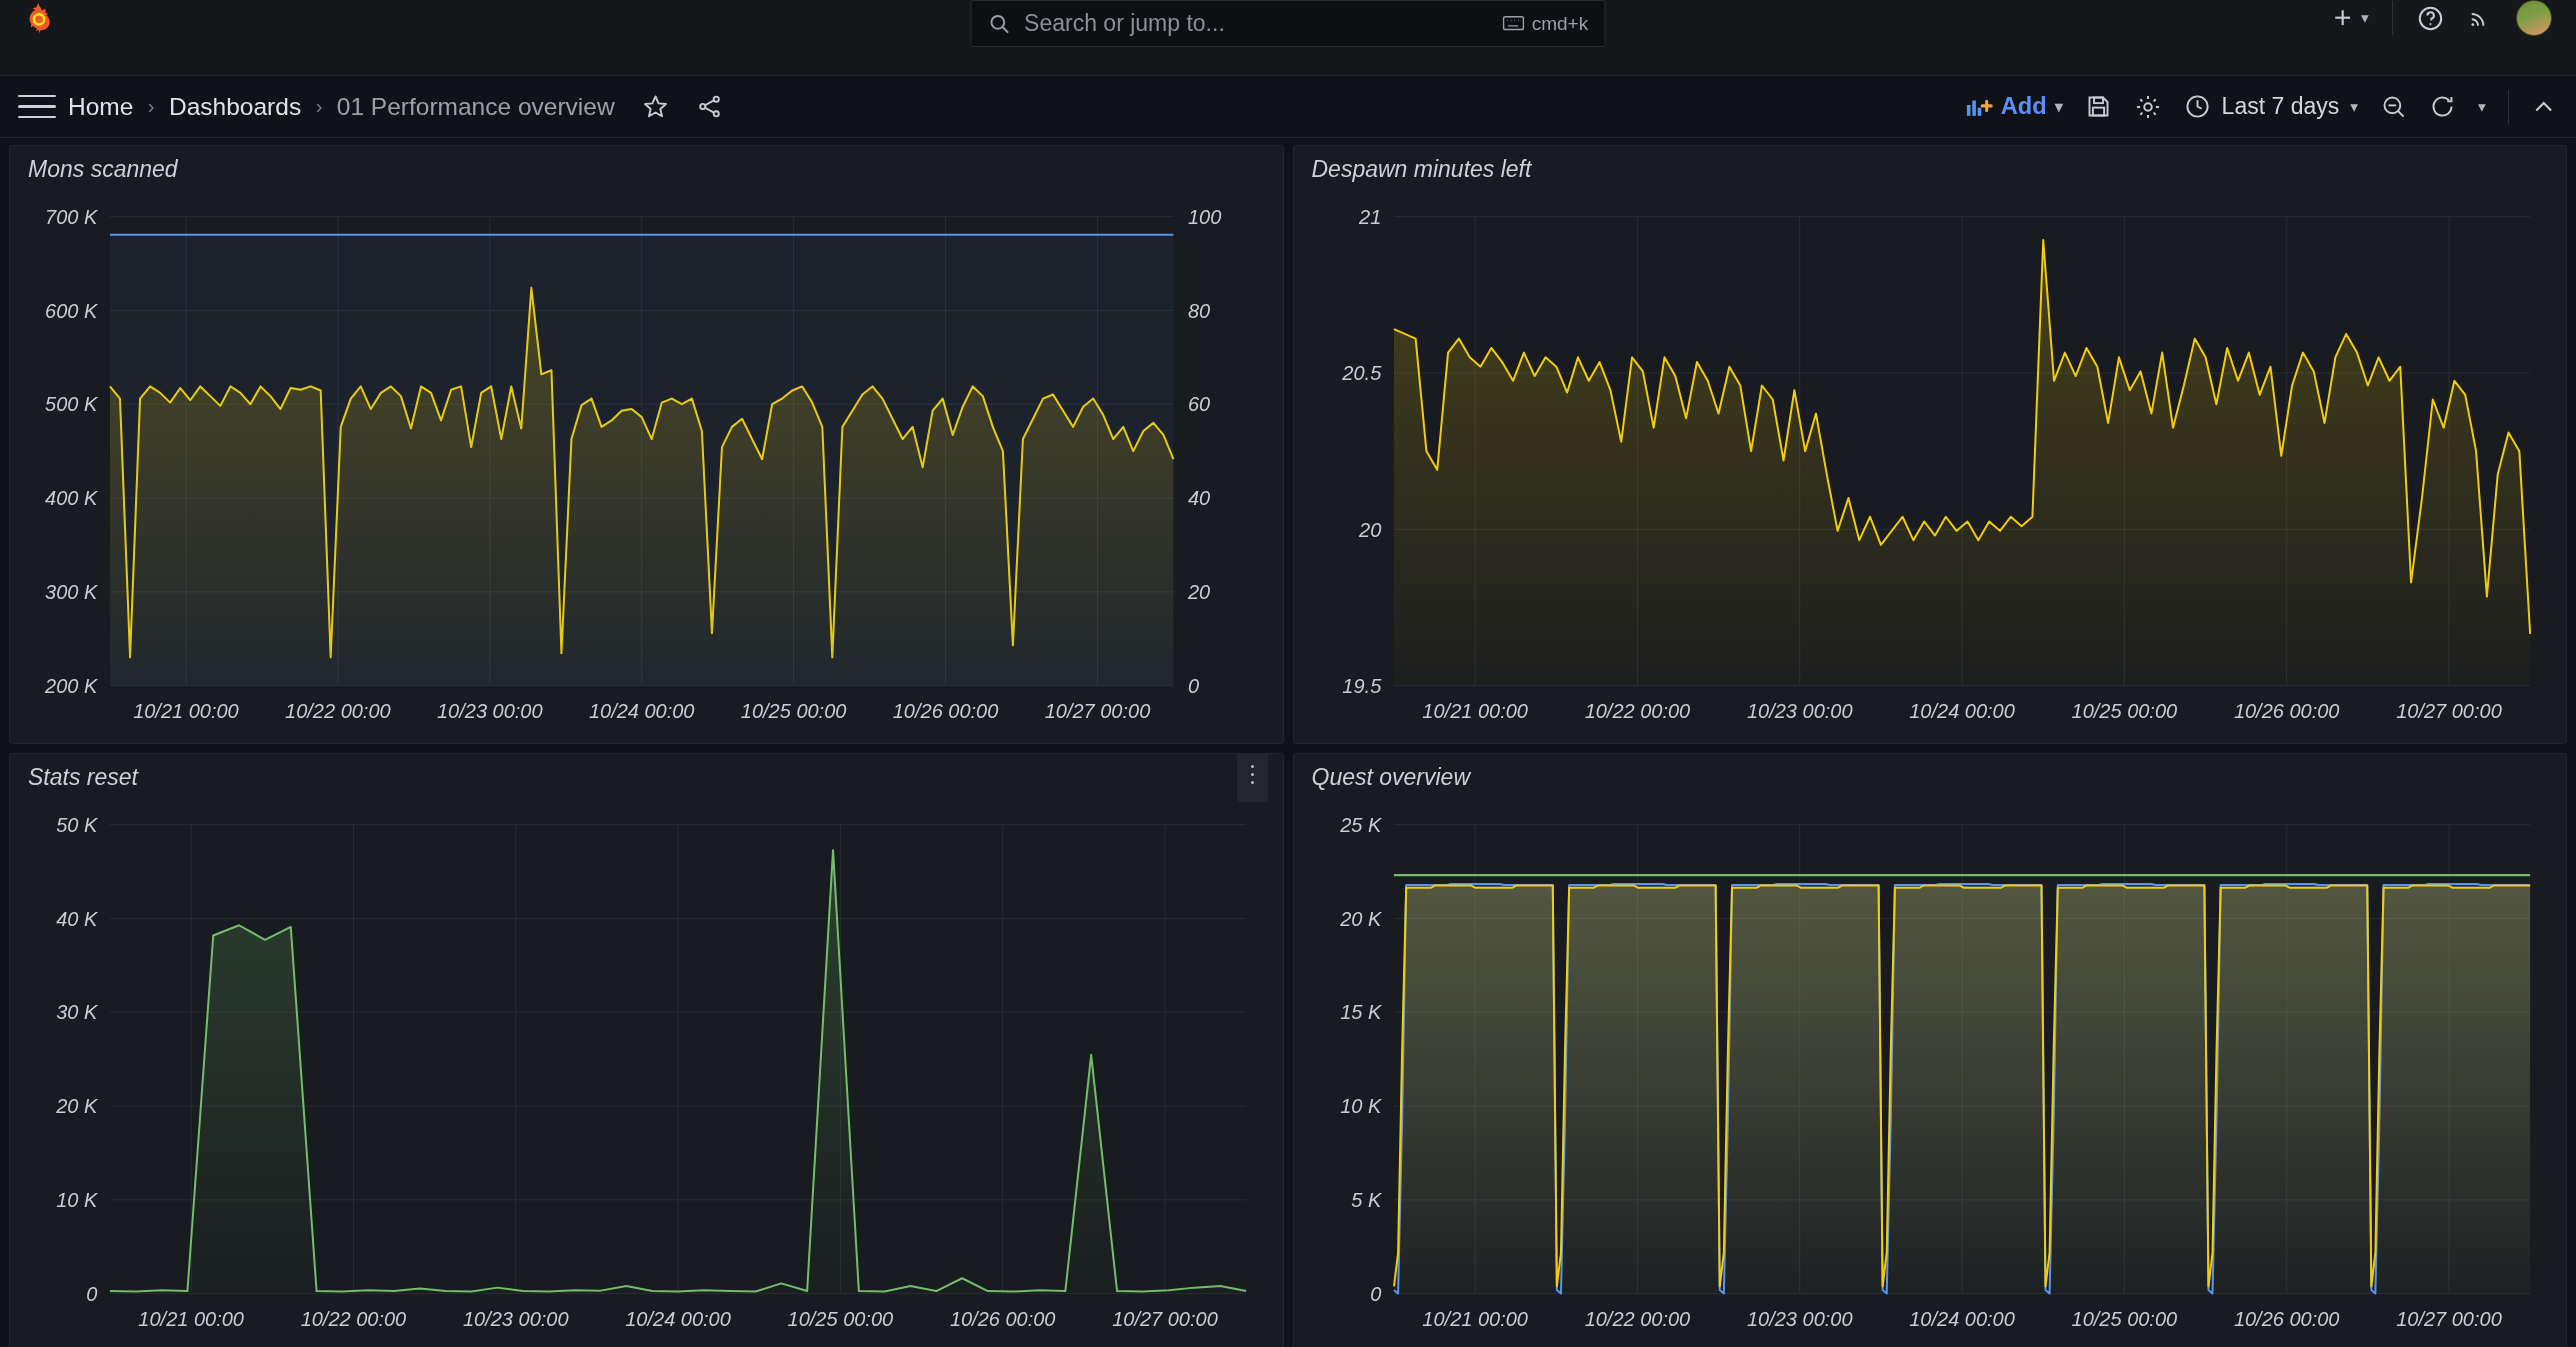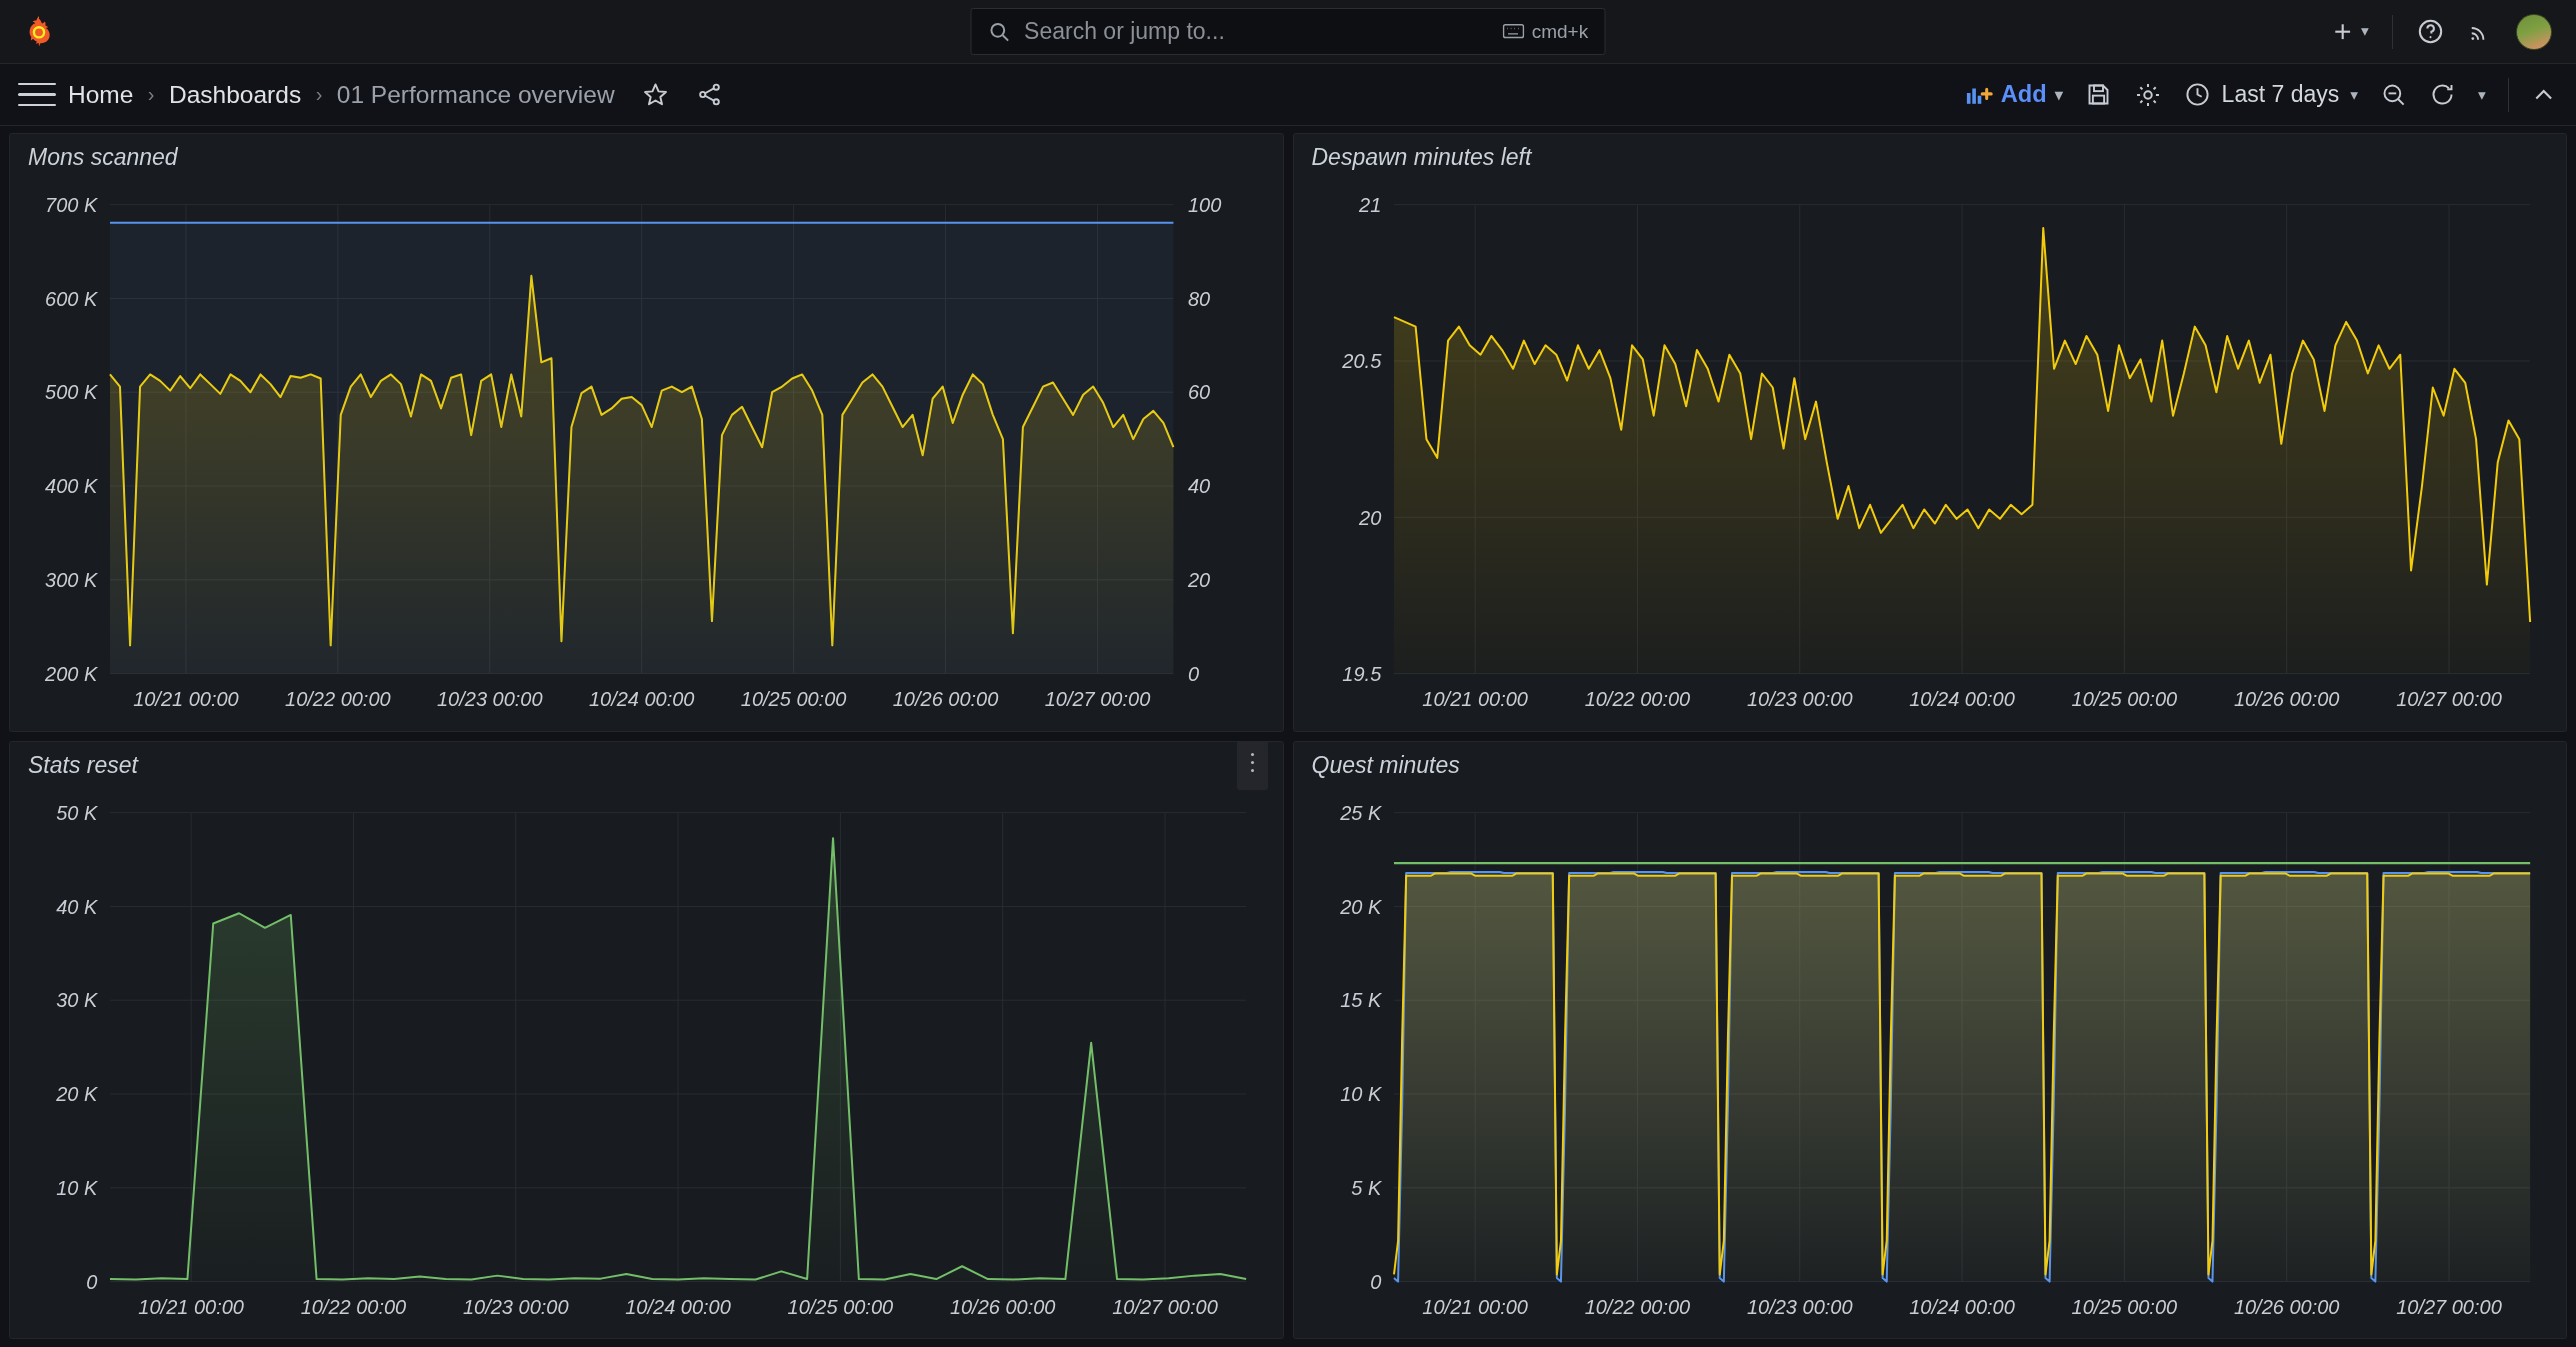--- a/index.html
+++ b/index.html
@@ -4,24 +4,24 @@
 <style>
   * { box-sizing: border-box; margin: 0; padding: 0; }
   html, body {
     width: 2576px; height: 1348px;
     background: #111217;
     font-family: "Liberation Sans", sans-serif;
     overflow: hidden;
   }
   
   #topnav {
-    height: 64px; width: 100%;
+    height: 76px; width: 100%;
     background: #16171b;
     border-bottom: 0.9px solid #24262b;
-    display: flex; align-items: center;
+    display: flex; align-items: flex-start;
     position: relative;
   }
   #grafana-logo { margin-left: 20px; width: 38px; height: 38px; display:flex; align-items:center; justify-content:center; }
   #search-wrap {
     position: absolute; left: 50%; transform: translateX(-50%);
     width: 635px; height: 47px;
     background: #0e0f12;
     border: 0.9px solid #2a2d34;
     border-radius: 2.7px;
     display: flex; align-items: center;
@@ -418,21 +418,21 @@
     </div>
     <div class="panel-legend">
       
       
       
     </div>
   </div>
 
   <div class="panel">
     <div class="panel-header">
-      <span class="panel-title">Quest minutes</span>
+      <span class="panel-title">Quest overview</span>
     </div>
     <div class="panel-body">
       <svg id="svg-p4" width="100%" height="100%" viewBox="0 0 1400 600" preserveAspectRatio="none">
           <line x1="110" y1="542" x2="1360" y2="542" stroke="#2a2e35" stroke-width="1"></line>
           <line x1="110" y1="438.8" x2="1360" y2="438.8" stroke="#2a2e35" stroke-width="1"></line>
           <line x1="110" y1="335.6" x2="1360" y2="335.6" stroke="#2a2e35" stroke-width="1"></line>
           <line x1="110" y1="232.40000000000003" x2="1360" y2="232.40000000000003" stroke="#2a2e35" stroke-width="1"></line>
           <line x1="110" y1="129.2" x2="1360" y2="129.2" stroke="#2a2e35" stroke-width="1"></line>
           <line x1="110" y1="26" x2="1360" y2="26" stroke="#2a2e35" stroke-width="1"></line>
           <line x1="199.28571428571428" y1="26" x2="199.28571428571428" y2="542" stroke="#2a2e35" stroke-width="1"></line>

